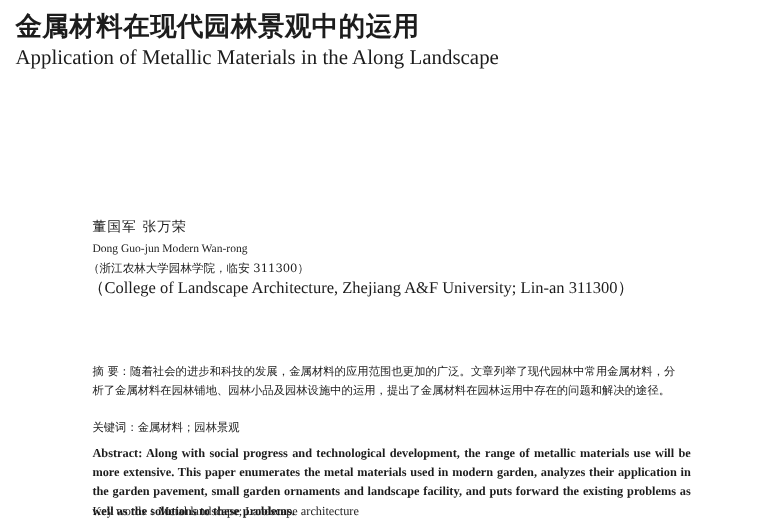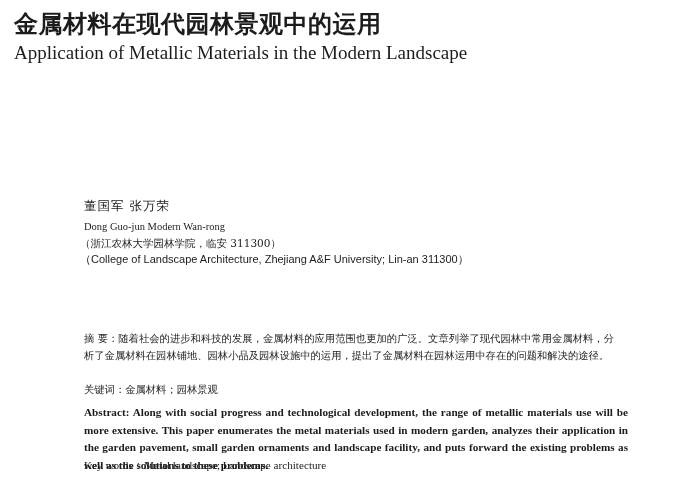--- a/index.html
+++ b/index.html
@@ -66,22 +66,22 @@
     top: 237px;
     font-family: "DejaVu Serif", serif;
     font-size: 10.5px;
     color: #1c1c1c;
     white-space: nowrap;
   }
   .affil-en {
     position: absolute;
     left: 80px;
     top: 252px;
-    font-family: Liberation Sans, sans-serif;
-    font-size: 11px;
+    font-family: Liberation Serif, serif;
+    font-size: 15px;
     color: #1c1c1c;
     white-space: nowrap;
     text-align: center;
   }
   .abstract-cn {
     position: absolute;
     left: 84px;
     top: 330px;
     width: 530px;
     font-family: "DejaVu Serif", serif;
@@ -123,21 +123,21 @@
     color: #1c1c1c;
   }
 </style>
 </head>
 <body>
 
 <div class="page">
 
   <div class="title-cn">金属材料在现代园林景观中的运用</div>
 
-  <div class="title-en">Application of Metallic Materials in the Modern Landscape</div>
+  <div class="title-en">Application of Metallic Materials in the Along Landscape</div>
 
   <div class="authors-cn">董国军  张万荣</div>
 
   <div class="authors-en">Dong Guo-jun    Modern Wan-rong</div>
 
   <div class="affil-cn">（浙江农林大学园林学院，临安 311300）</div>
 
   <div class="affil-en">（College of Landscape Architecture, Zhejiang A&amp;F University; Lin-an 311300）</div>
 
   <div class="abstract-cn">摘 要：随着社会的进步和科技的发展，金属材料的应用范围也更加的广泛。文章列举了现代园林中常用金属材料，分析了金属材料在园林铺地、园林小品及园林设施中的运用，提出了金属材料在园林运用中存在的问题和解决的途径。</div>

